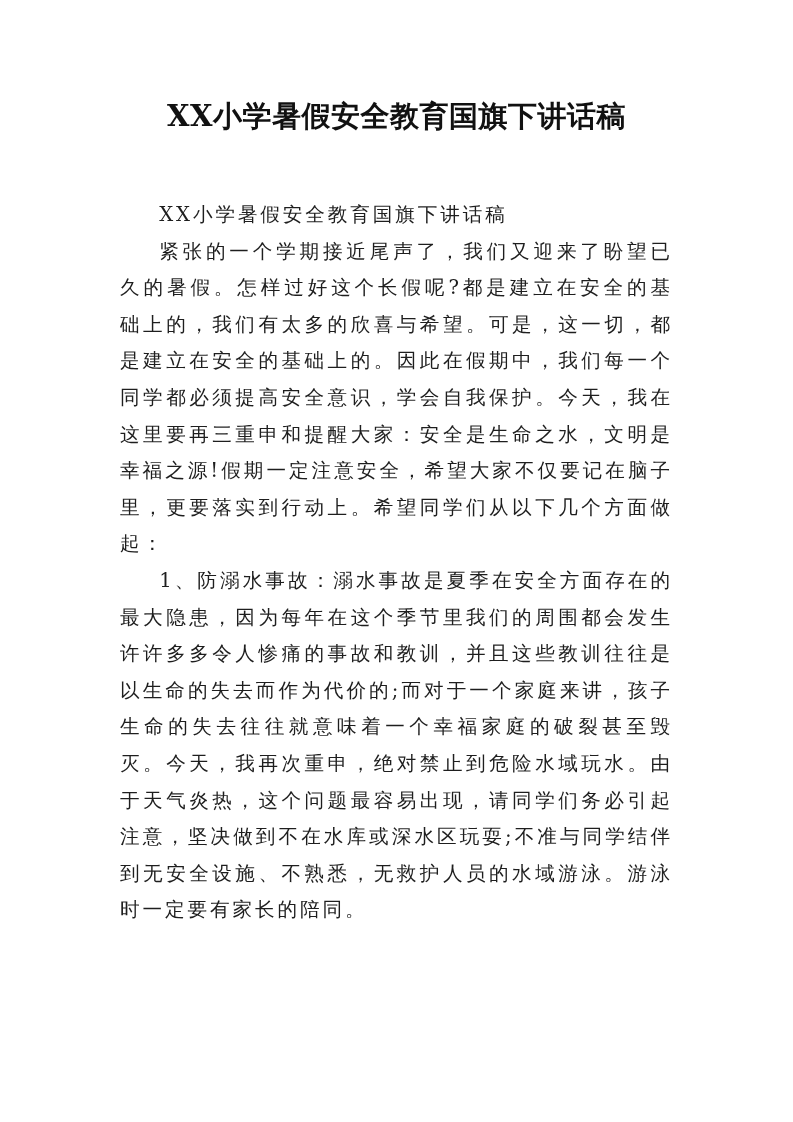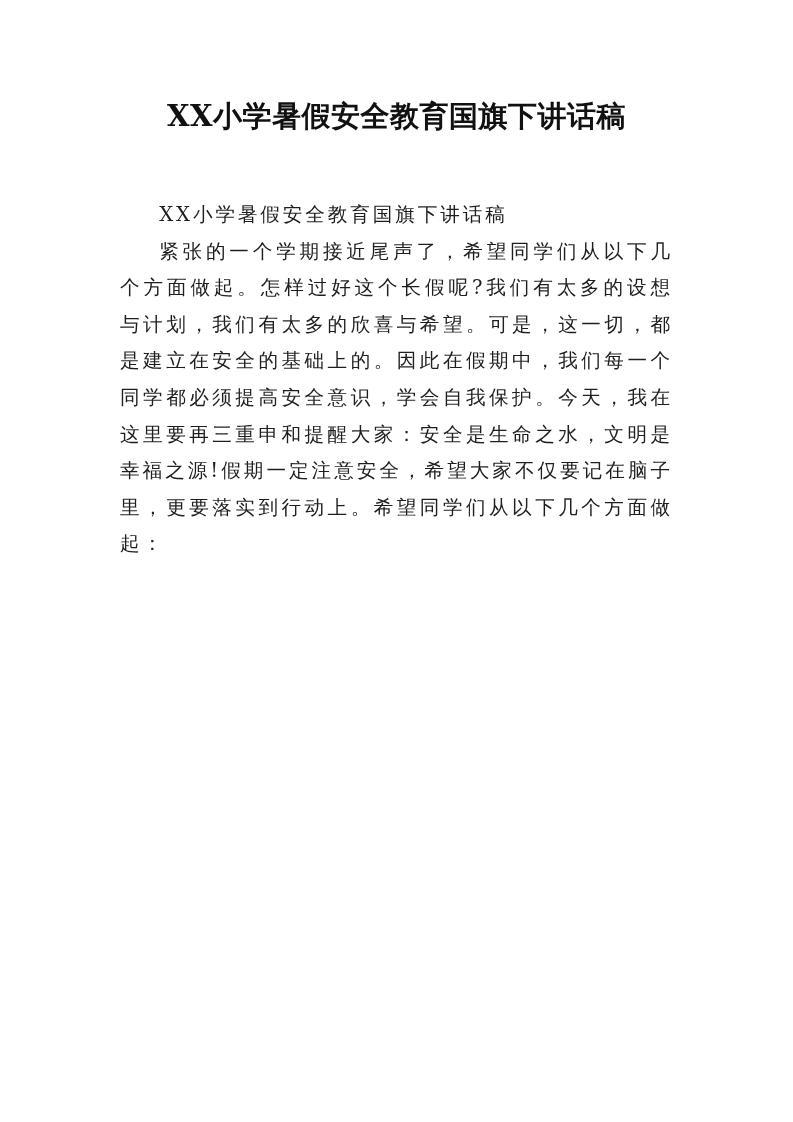--- a/index.html
+++ b/index.html
@@ -53,15 +53,16 @@
       color: #1e1e1e;
     }
   </style>
 </head>
 <body>
 
 <div class="page">
   <h1 class="doc-title">XX小学暑假安全教育国旗下讲话稿</h1>
   <div class="body">
     <p class="para">XX小学暑假安全教育国旗下讲话稿</p>
-    <p class="para">紧张的一个学期接近尾声了，希望同学们从以下几个方面做起。怎样过好这个长假呢?我们有太多的设想与计划，我们有太多的欣喜与希望。可是，这一切，都是建立在安全的基础上的。因此在假期中，我们每一个同学都必须提高安全意识，学会自我保护。今天，我在这里要再三重申和提醒大家：安全是生命之水，文明是幸福之源!假期一定注意安全，希望大家不仅要记在脑子里，更要落实到行动上。希望同学们从以下几个方面做起：</p>
+    <p class="para">紧张的一个学期接近尾声了，我们又迎来了盼望已久的暑假。怎样过好这个长假呢?都是建立在安全的基础上的，我们有太多的欣喜与希望。可是，这一切，都是建立在安全的基础上的。因此在假期中，我们每一个同学都必须提高安全意识，学会自我保护。今天，我在这里要再三重申和提醒大家：安全是生命之水，文明是幸福之源!假期一定注意安全，希望大家不仅要记在脑子里，更要落实到行动上。希望同学们从以下几个方面做起：</p>
+    <p class="para">1、防溺水事故：溺水事故是夏季在安全方面存在的最大隐患，因为每年在这个季节里我们的周围都会发生许许多多令人惨痛的事故和教训，并且这些教训往往是以生命的失去而作为代价的;而对于一个家庭来讲，孩子生命的失去往往就意味着一个幸福家庭的破裂甚至毁灭。今天，我再次重申，绝对禁止到危险水域玩水。由于天气炎热，这个问题最容易出现，请同学们务必引起注意，坚决做到不在水库或深水区玩耍;不准与同学结伴到无安全设施、不熟悉，无救护人员的水域游泳。游泳时一定要有家长的陪同。</p>
   </div>
 </div>
 
 </body></html>

